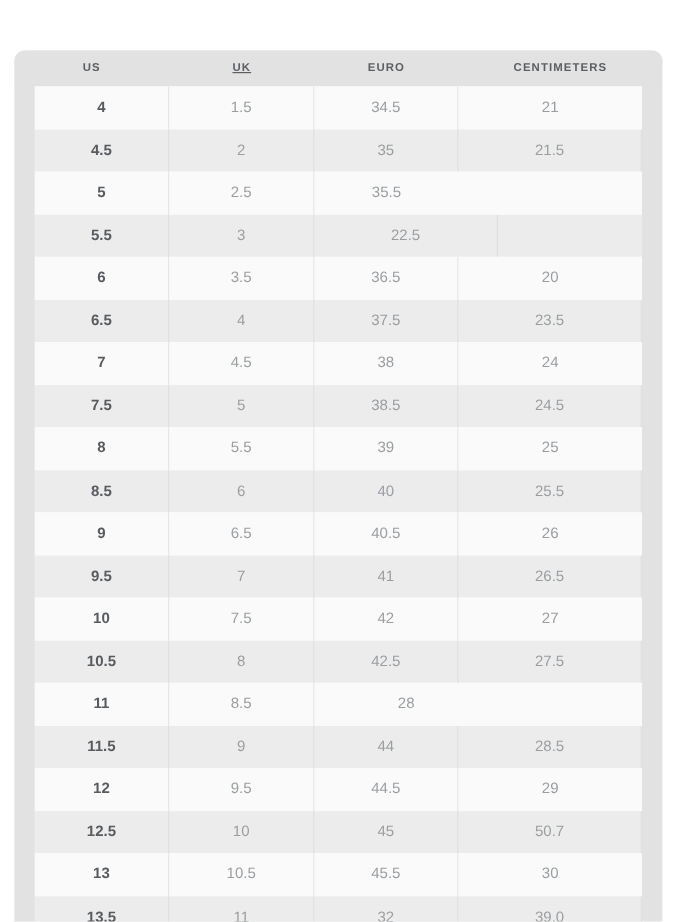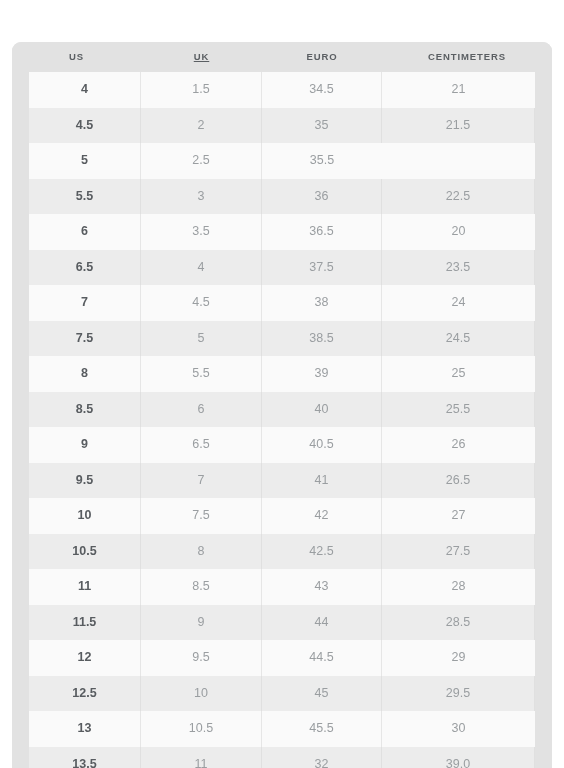--- a/index.html
+++ b/index.html
@@ -131,21 +131,20 @@
           <div class="tcell w-cm">21.5</div>
         </div>
         <div class="trow odd">
           <div class="tcell w-us col-us">5</div>
           <div class="tcell w-uk">2.5</div>
           <div class="tcell w-euro">35.5</div>
         </div>
         <div class="trow even">
           <div class="tcell w-us col-us">5.5</div>
           <div class="tcell w-uk">3</div>
-          <div class="tcell w-euro">36</div>
           <div class="tcell w-cm">22.5</div>
         </div>
         <div class="trow odd">
           <div class="tcell w-us col-us">6</div>
           <div class="tcell w-uk">3.5</div>
           <div class="tcell w-euro">36.5</div>
           <div class="tcell w-cm">20</div>
         </div>
         <div class="trow even">
           <div class="tcell w-us col-us">6.5</div>
@@ -197,40 +196,39 @@
         </div>
         <div class="trow even">
           <div class="tcell w-us col-us">10.5</div>
           <div class="tcell w-uk">8</div>
           <div class="tcell w-euro">42.5</div>
           <div class="tcell w-cm">27.5</div>
         </div>
         <div class="trow odd">
           <div class="tcell w-us col-us">11</div>
           <div class="tcell w-uk">8.5</div>
-          <div class="tcell w-euro">43</div>
           <div class="tcell w-cm">28</div>
         </div>
         <div class="trow even">
           <div class="tcell w-us col-us">11.5</div>
           <div class="tcell w-uk">9</div>
           <div class="tcell w-euro">44</div>
           <div class="tcell w-cm">28.5</div>
         </div>
         <div class="trow odd">
           <div class="tcell w-us col-us">12</div>
           <div class="tcell w-uk">9.5</div>
           <div class="tcell w-euro">44.5</div>
           <div class="tcell w-cm">29</div>
         </div>
         <div class="trow even">
           <div class="tcell w-us col-us">12.5</div>
           <div class="tcell w-uk">10</div>
           <div class="tcell w-euro">45</div>
-          <div class="tcell w-cm">29.5</div>
+          <div class="tcell w-cm">50.7</div>
         </div>
         <div class="trow odd">
           <div class="tcell w-us col-us">13</div>
           <div class="tcell w-uk">10.5</div>
           <div class="tcell w-euro">45.5</div>
           <div class="tcell w-cm">30</div>
         </div>
         <div class="trow even">
           <div class="tcell w-us col-us">13.5</div>
           <div class="tcell w-uk">11</div>

